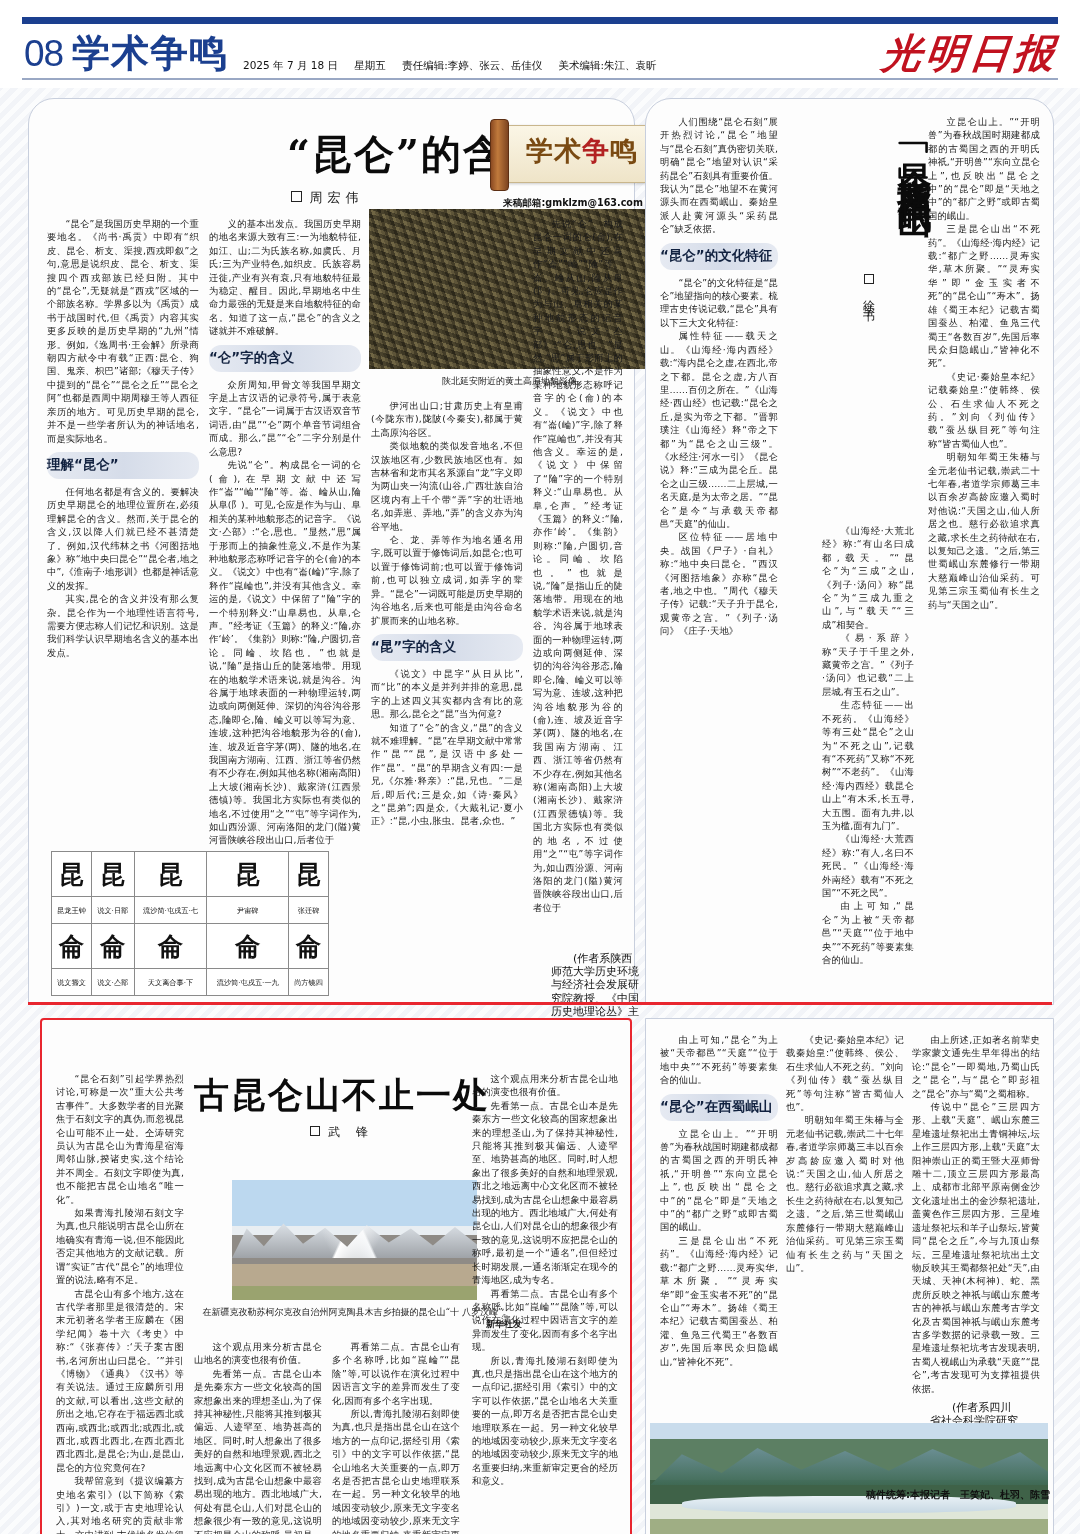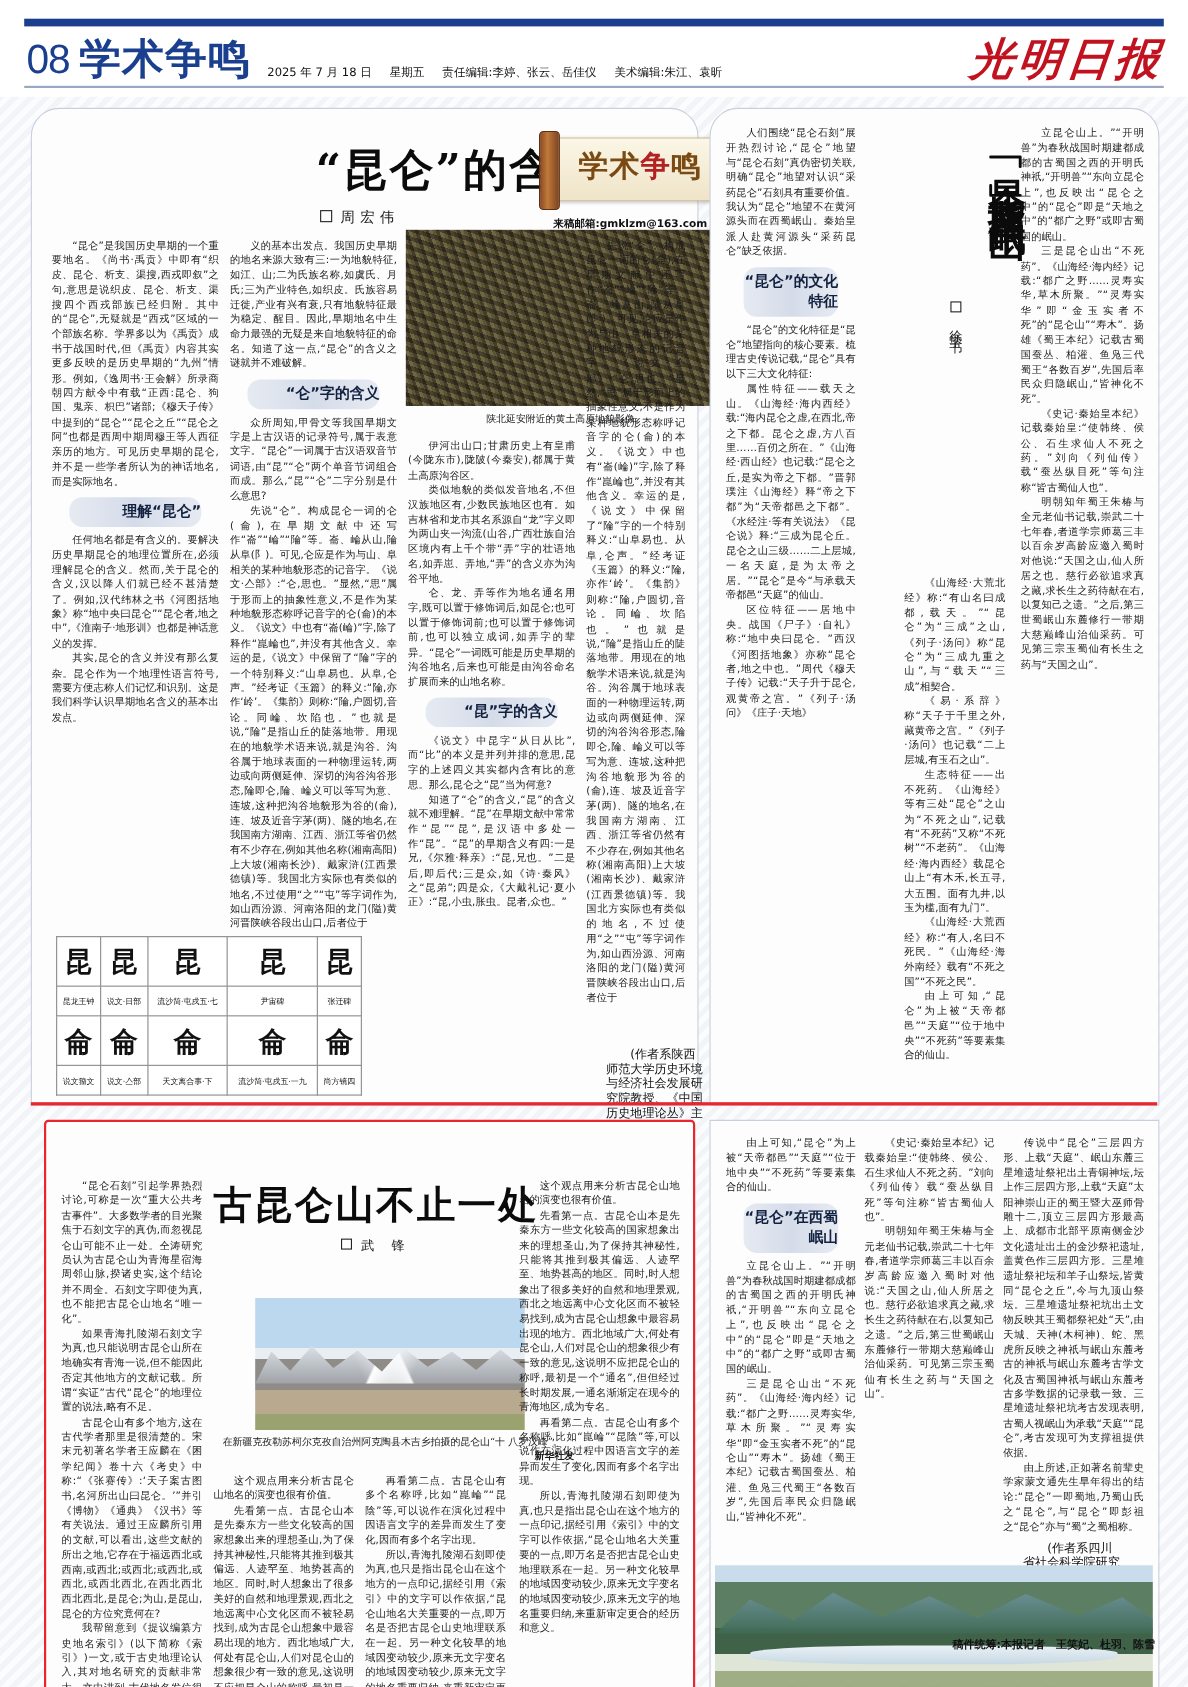--- a/index.html
+++ b/index.html
@@ -62,22 +62,22 @@
 
   
   .col{position:absolute;}
   .ctext{
     font-size:9.3px;line-height:13.4px;color:#1a1a1a;text-align:justify;
     font-family:"DejaVu Sans",sans-serif;letter-spacing:0.1px;
   }
   .ctext p{margin:0;text-indent:2em;}
   .sec-head{
     background:linear-gradient(to right,#e6eaf2,#d5dce9 50%,#e6eaf2);
-    border-radius:12px;text-align:right;font-weight:bold;color:#11213f;
-    font-size:13.5px;padding:4px 0 5px;margin:7px 16px 6px;
+    border-radius:12px;text-align:left;font-weight:bold;color:#11213f;
+    font-size:13.5px;padding:4px 0 5px;margin:7px 0 6px;
     font-family:"DejaVu Sans",sans-serif;
   }
   .byline-note{font-weight:normal;font-size:11px;line-height:13.2px;color:#111;text-indent:2em;margin:18px;}
 
   
   .hl1{
     position:absolute;left:78px;top:28px;width:440px;text-align:right;
     font-size:40px;font-weight:bold;color:#0b0b0b;font-family:"DejaVu Serif",serif;
     letter-spacing:2px;
   }
@@ -328,21 +328,21 @@
         <span class="box"></span><span>徐学书</span>
       </div>
 
       <div class="col" style="left:14px;top:16px;width:118px;">
         <div class="ctext">
           <p>人们围绕“昆仑石刻”展开热烈讨论,“昆仑”地望与“昆仑石刻”真伪密切关联,明确“昆仑”地望对认识“采药昆仑”石刻具有重要价值。我认为“昆仑”地望不在黄河源头而在西蜀岷山。秦始皇派人赴黄河源头“采药昆仑”缺乏依据。</p>
         </div>
         <div class="sec-head">“昆仑”的文化特征</div>
         <div class="ctext">
           <p>“昆仑”的文化特征是“昆仑”地望指向的核心要素。梳理古史传说记载,“昆仑”具有以下三大文化特征:</p>
-          <p>属性特征——载天之山。《山海经·海内西经》载:“海内昆仑之虚,在西北,帝之下都。昆仑之虚,方八百里……百仞之所在。”《山海经·西山经》也记载:“昆仑之丘,是实为帝之下都。”晋郭璞注《山海经》释“帝之下都”为“天帝都邑之下都”。《水经注·等有关说法》《昆仑说》释:“三成为昆仑丘。昆仑之山三级……二上层城,一名天庭,是为太帝之居。”“昆仑”是今“与承载天帝都邑“天庭”的仙山。</p>
+          <p>属性特征——载天之山。《山海经·海内西经》载:“海内昆仑之虚,在西北,帝之下都。昆仑之虚,方八百里……百仞之所在。”《山海经·西山经》也记载:“昆仑之丘,是实为帝之下都。”晋郭璞注《山海经》释“帝之下都”为“昆仑之山三级”。《水经注·河水一引》《昆仑说》释:“三成为昆仑丘。昆仑之山三级……二上层城,一名天庭,是为太帝之居。”“昆仑”是今“与承载天帝都邑“天庭”的仙山。</p>
           <p>区位特征——居地中央。战国《尸子》·自礼》称:“地中央曰昆仑。”西汉《河图括地象》亦称“昆仑者,地之中也。”周代《穆天子传》记载:“天子升于昆仑,观黄帝之宫。”《列子·汤问》《庄子·天地》</p>
         </div>
       </div>
 
       <div class="col" style="left:140px;top:425px;width:92px;margin-left:36px;">
         <div class="ctext">
           <p>《山海经·大荒北经》称:“有山名曰成都,载天。”“昆仑”为“三成”之山,《列子·汤问》称“昆仑”为“三成九重之山”,与“载天”“三成”相契合。</p>
           <p>《易·系辞》称“天子于千里之外,藏黄帝之宫。”《列子·汤问》也记载“二上层城,有玉石之山”。</p>
           <p>生态特征——出不死药。《山海经》等有三处“昆仑”之山为“不死之山”,记载有“不死药”又称“不死树”“不老药”。《山海经·海内西经》载昆仑山上“有木禾,长五寻,大五围。面有九井,以玉为槛,面有九门”。</p>
           <p>《山海经·大荒西经》称:“有人,名曰不死民。”《山海经·海外南经》载有“不死之国”“不死之民”。</p>
@@ -427,22 +427,22 @@
 
       <div class="col" style="left:140px;top:14px;width:118px;">
         <div class="ctext">
           <p>《史记·秦始皇本纪》记载秦始皇:“使韩终、侯公、石生求仙人不死之药。”刘向《列仙传》载“蚕丛纵目死”等句注称“皆古蜀仙人也”。</p>
           <p>明朝知年蜀王朱椿与全元老仙书记载,崇武二十七年春,者道学宗师葛三丰以百余岁高龄应邀入蜀时对他说:“天国之山,仙人所居之也。慈行必欲追求真之藏,求长生之药待献在右,以复知己之遗。”之后,第三世蜀岷山东麓修行一带期大慈巅峰山治仙采药。可见第三宗玉蜀仙有长生之药与“天国之山”。</p>
         </div>
       </div>
 
       <div class="col" style="left:266px;top:14px;width:128px;">
         <div class="ctext">
+          <p>由上所述,正如著名前辈史学家蒙文通先生早年得出的结论:“昆仑”一即蜀地,乃蜀山氏之“昆仑”,与“昆仑”即彭祖之“昆仑”亦与“蜀”之蜀相称。</p>
           <p>传说中“昆仑”三层四方形、上载“天庭”、岷山东麓三星堆遗址祭祀出土青铜神坛,坛上作三层四方形,上载“天庭”太阳神崇山正的蜀王暨大巫师骨雕十二,顶立三层四方形最高上、成都市北部平原南侧金沙文化遗址出土的金沙祭祀遗址,盖黄色作三层四方形。三星堆遗址祭祀坛和羊子山祭坛,皆黄同“昆仑之丘”,今与九顶山祭坛。三星堆遗址祭祀坑出土文物反映其王蜀都祭祀处“天”,由天城、天神(木柯神)、蛇、黑虎所反映之神祇与岷山东麓考古的神祇与岷山东麓考古学文化及古蜀国神祇与岷山东麓考古多学数据的记录载一致。三星堆遗址祭祀坑考古发现表明,古蜀人视岷山为承载“天庭”“昆仑”,考古发现可为支撑祖提供依据。</p>
-          <p>由上所述,正如著名前辈史学家蒙文通先生早年得出的结论:“昆仑”一即蜀地,乃蜀山氏之“昆仑”,与“昆仑”即彭祖之“昆仑”亦与“蜀”之蜀相称。</p>
         </div>
         <div class="byline-note" style="margin-top:6px;">(作者系四川省社会科学院研究员)</div>
       </div>
 
       <div class="photo" id="photo-river" style="top:404px;">
         <div class="ridge"></div>
         <div class="water"></div>
         <div class="cap-over">位于四川都江堰市的都江堰水利工程。 光明图片报业中国</div>
       </div>
     </div>

